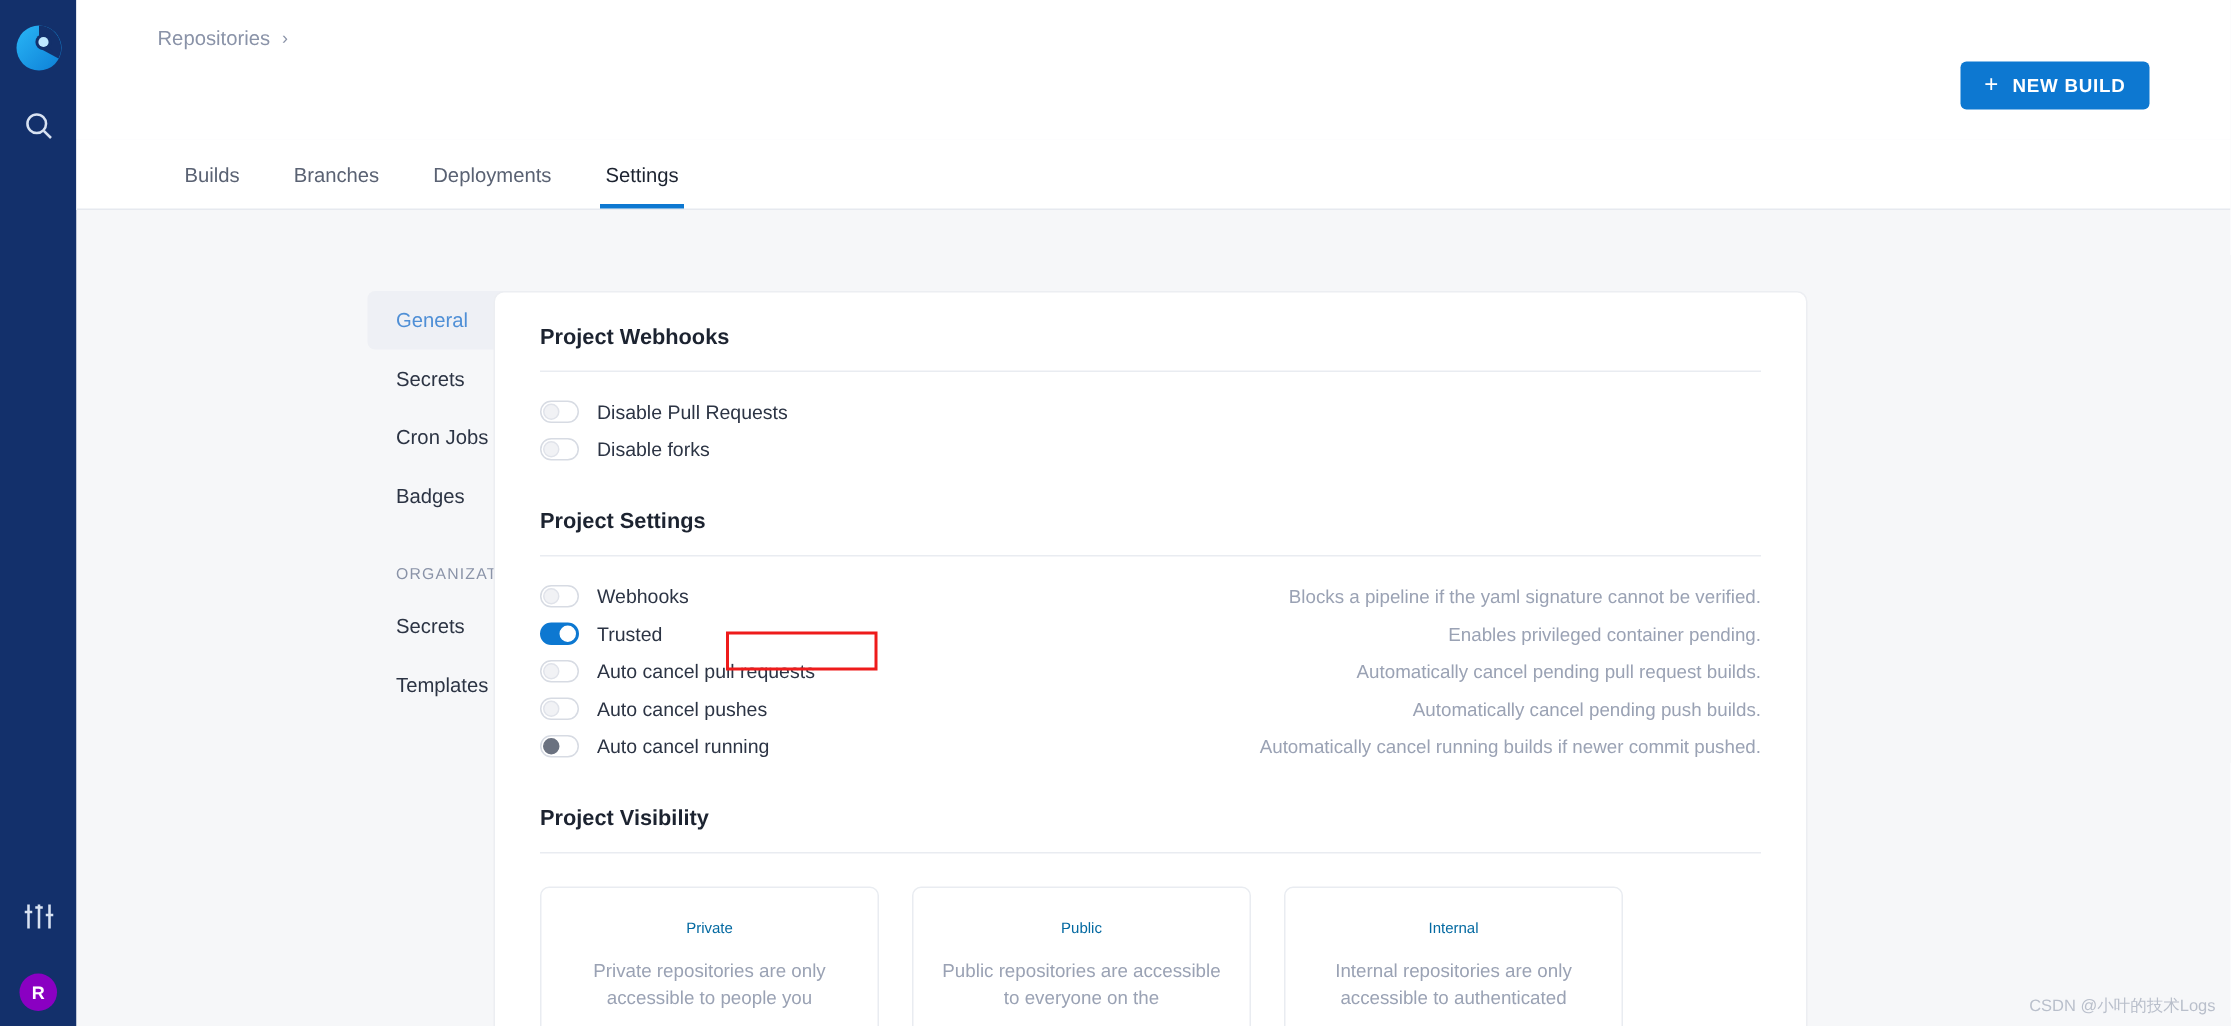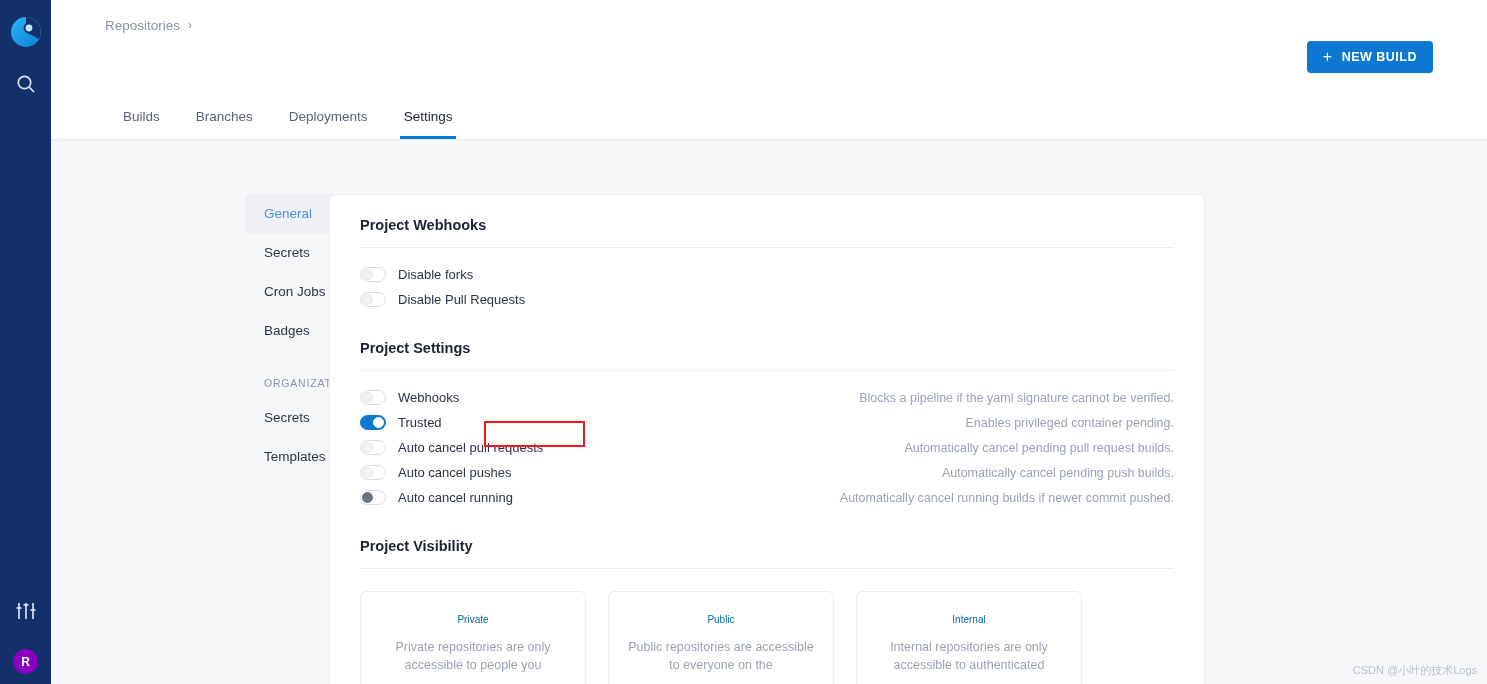--- a/index.html
+++ b/index.html
@@ -238,27 +238,27 @@
       <div class="cardwrap">
         <div class="card">
 
           <div class="sec-title">Project Webhooks</div>
           <div class="hr"></div>
           <div class="rows">
             <div class="row">
               <div class="toggle">
                   <span class="knob"></span>
                 </div>
+              <div class="lbl">Disable Pull Requests</div>
+            </div>
+            <div class="row">
+              <div class="toggle">
+                  <span class="knob"></span>
+                </div>
               <div class="lbl">Disable forks</div>
-            </div>
-            <div class="row">
-              <div class="toggle">
-                  <span class="knob"></span>
-                </div>
-              <div class="lbl">Disable Pull Requests</div>
             </div>
           </div>
 
           <div class="sec-gap"></div>
 
           <div class="sec-title">Project Settings</div>
           <div class="hr"></div>
           <div class="rows">
             <div class="row">
               <div class="toggle">

